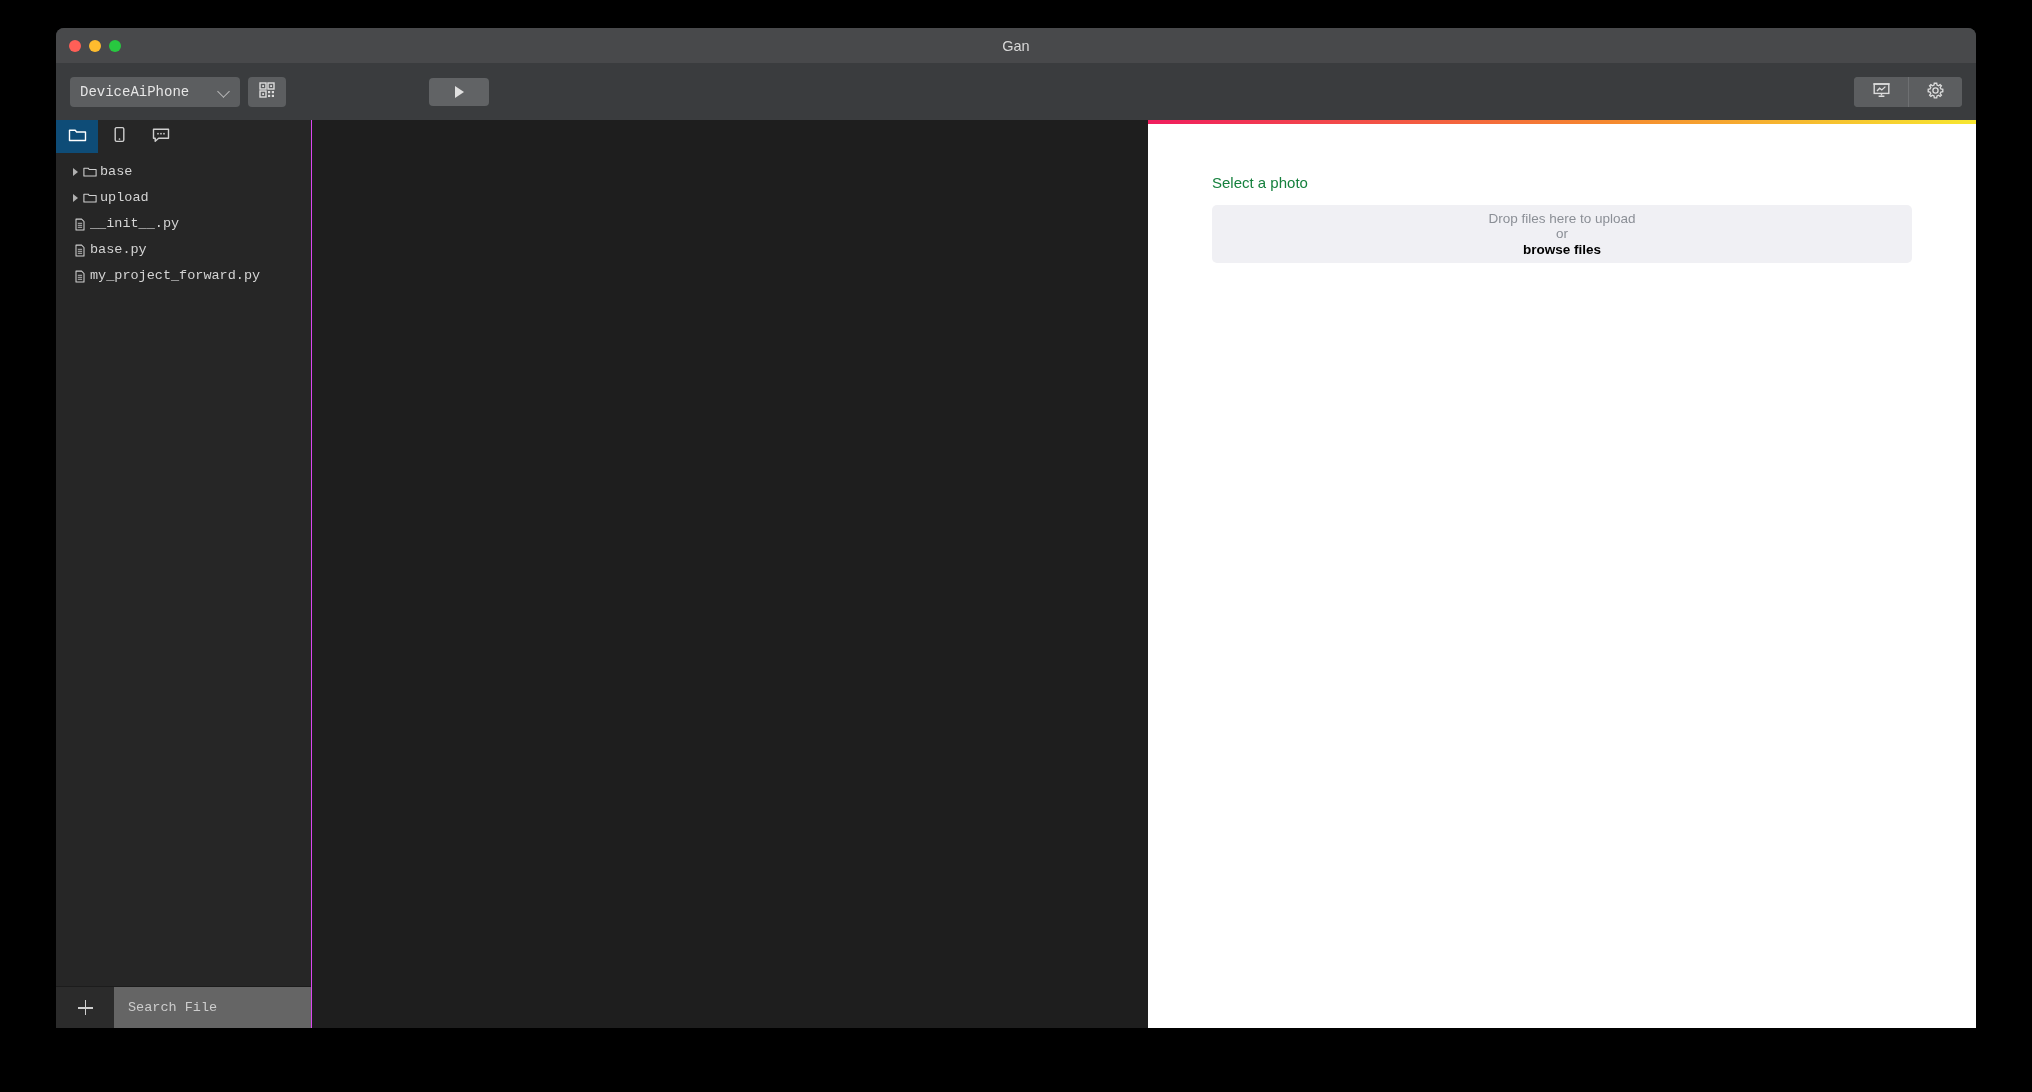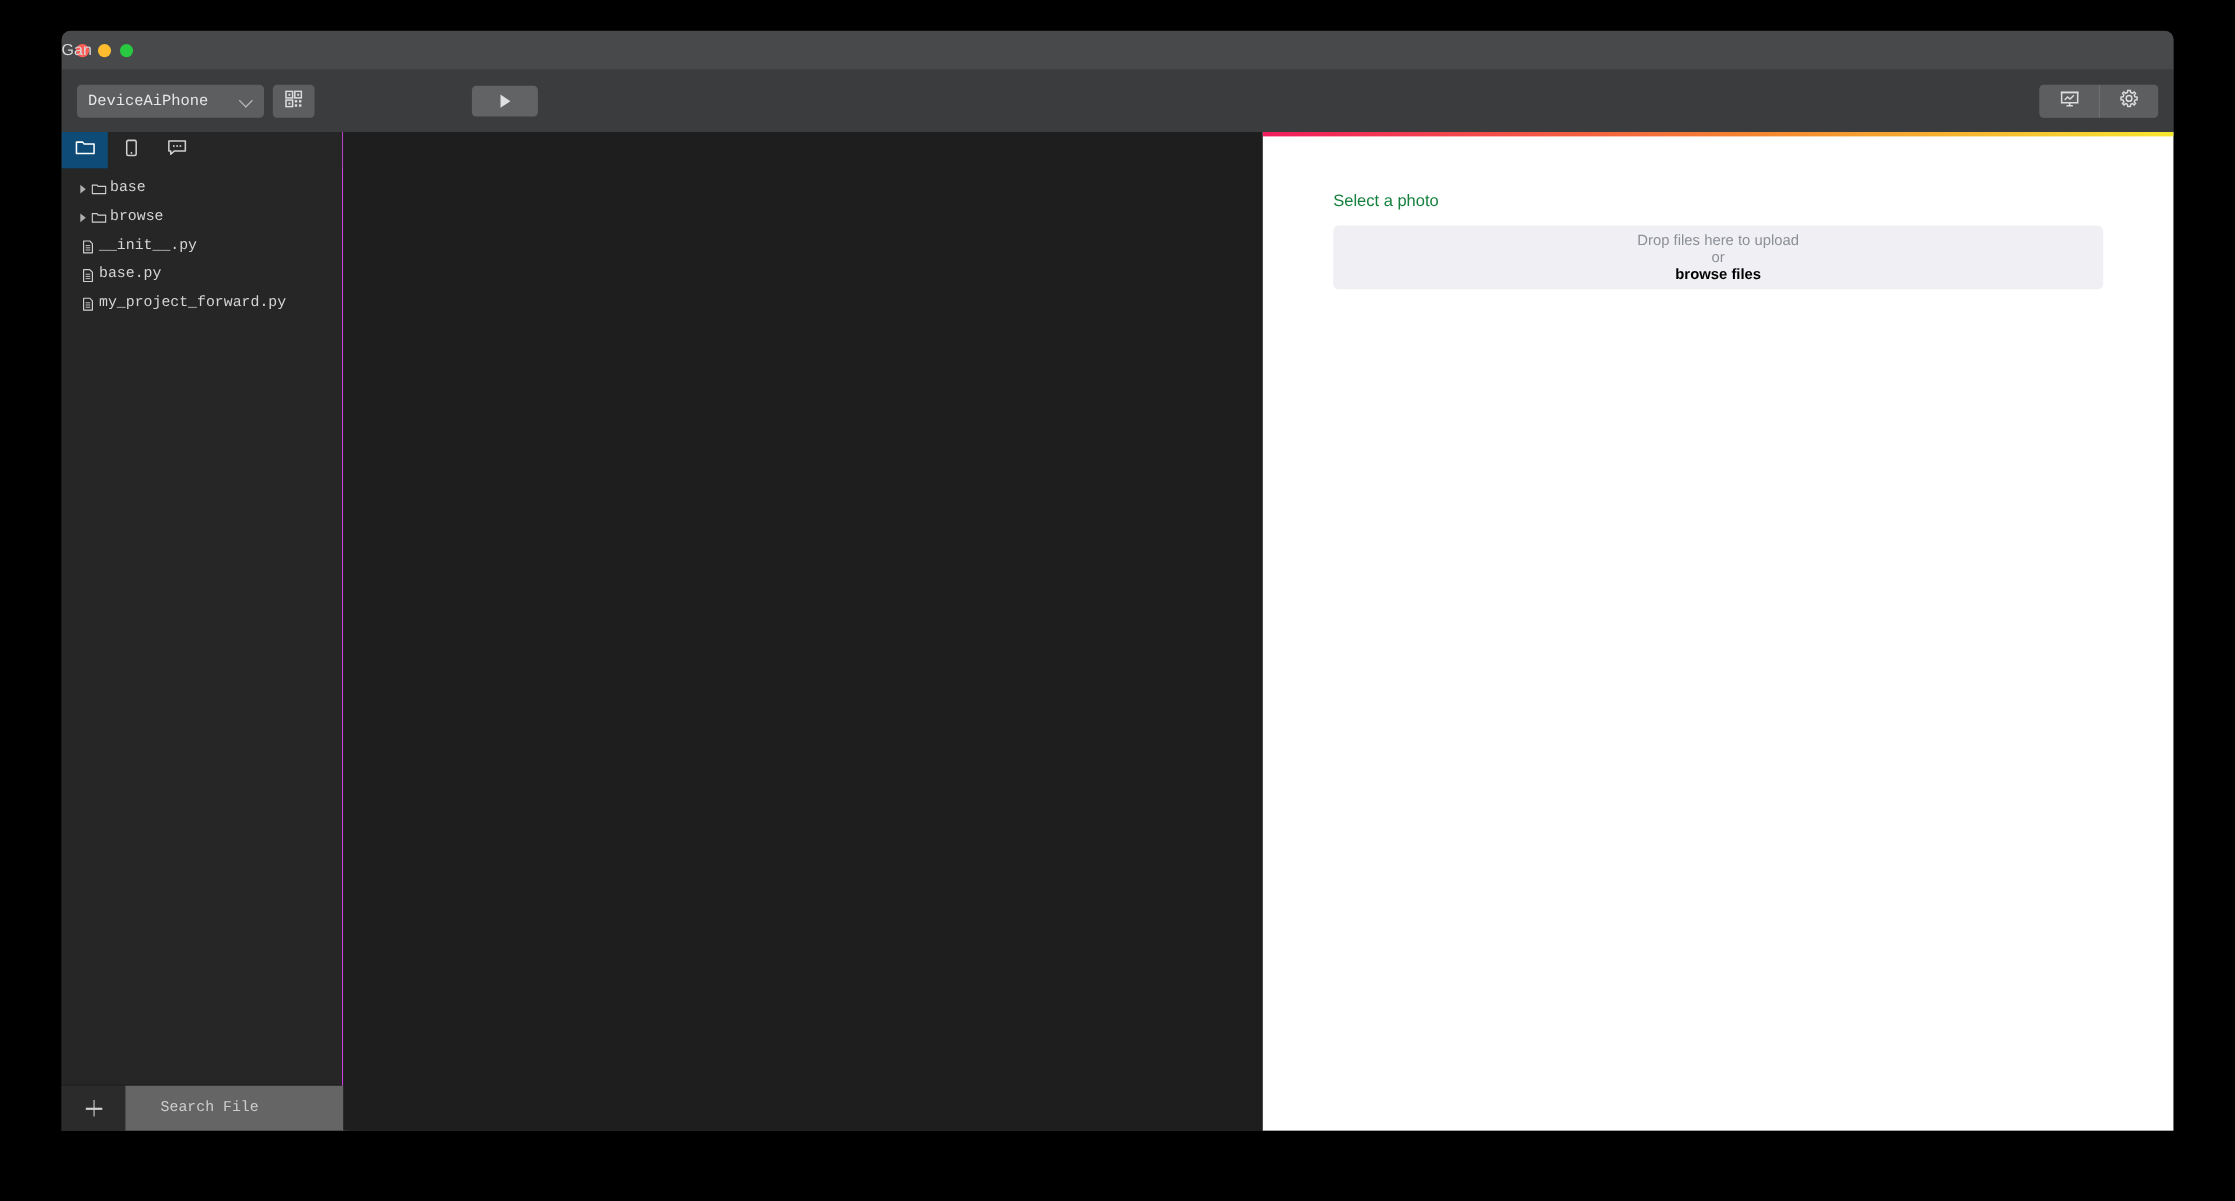--- a/index.html
+++ b/index.html
@@ -43,21 +43,21 @@
     gap: 8px;
   }
   .tl { width: 12px; height: 12px; border-radius: 50%; display: block; }
   .tl-close { background: #ff5f57; }
   .tl-min   { background: #febc2e; }
   .tl-max   { background: #28c840; }
   #window-title {
     position: absolute;
     left: 0; right: 0; top: 0;
     line-height: 36px;
-    text-align: left;
+    text-align: center;
     color: #d8d8d8;
     font-size: 14.5px;
   }
 
   
   #toolbar {
     height: 56px;
     flex: 0 0 56px;
     background: #3a3c3e;
     display: flex;
@@ -252,21 +252,21 @@
   #add-file-button .plus::after  { top: 0; left: 7px; height: 15px; width: 1.5px; }
 
   #search-file-input {
     flex: 1 1 auto;
     background: #656565;
     border: none;
     outline: none;
     color: #fef9c3;
     font-family: "Liberation Mono", monospace;
     font-size: 13.5px;
-    padding-left: 32px;
+    padding-left: 14px;
   }
   #search-file-input::placeholder { color: #cdcdcd; }
 
   
   #editor-area {
     flex: 1 1 auto;
     background: #1e1e1e;
     min-width: 0;
   }
 
@@ -436,21 +436,21 @@
 
         <div class="tree-row folder">
           <span class="tw">
               <span class="arrow"></span>
             </span>
           <span class="ti">
             <svg width="14" height="12" viewBox="0 0 14 12">
               <path d="M0.9 2.2 L5.2 2.2 L6.2 3.5 L13.1 3.5 L13.1 10 L0.9 10 Z" fill="none" stroke="#cfcfcf" stroke-width="1.1" stroke-linejoin="round"></path>
             </svg>
           </span>
-          <span class="tree-label">browse</span>
+          <span class="tree-label">upload</span>
         </div>
 
         <div class="tree-row file">
           <span class="ti">
             <svg width="12" height="13" viewBox="0 0 12 13">
               <path d="M2 1.1 L7.6 1.1 L10 3.5 L10 11.9 L2 11.9 Z" fill="none" stroke="#cfcfcf" stroke-width="1.05" stroke-linejoin="round"></path>
               <line x1="3.8" y1="5.3" x2="8.1" y2="5.3" stroke="#cfcfcf" stroke-width="0.85"></line>
               <line x1="3.8" y1="7.3" x2="8.1" y2="7.3" stroke="#cfcfcf" stroke-width="0.85"></line>
               <line x1="3.8" y1="9.3" x2="8.1" y2="9.3" stroke="#cfcfcf" stroke-width="0.85"></line>
             </svg>

